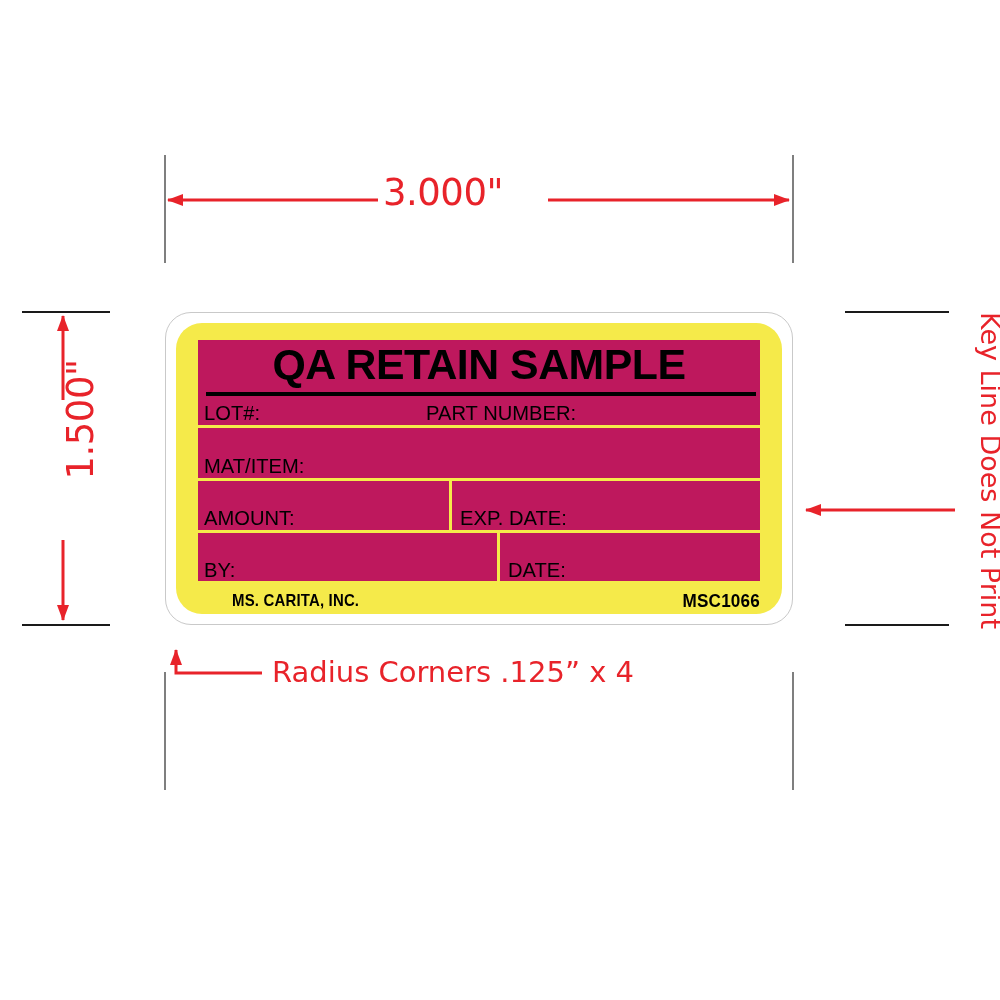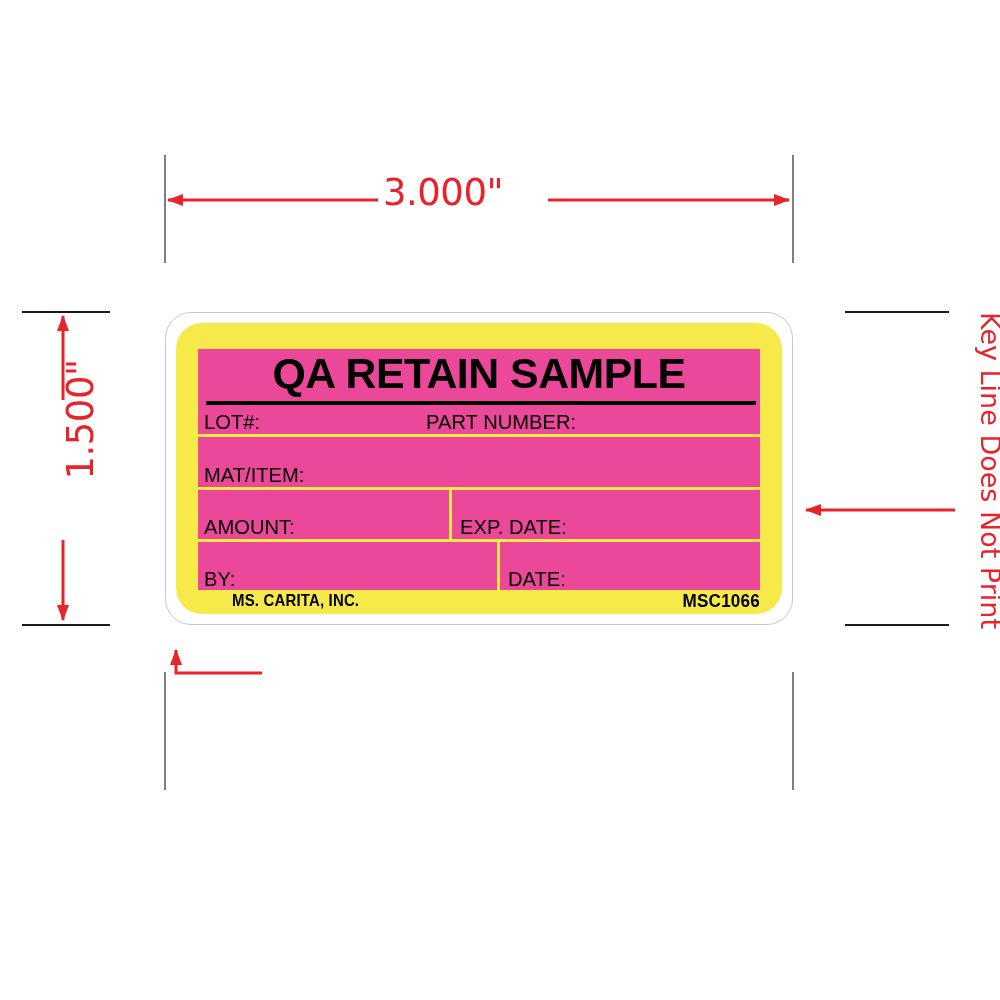--- a/index.html
+++ b/index.html
@@ -106,24 +106,24 @@
     height: 291px;
     background: #f5ea4a;
     border-radius: 26px;
     box-sizing: border-box;
     overflow: hidden;
   }
   
   #label-panel {
     position: absolute;
     left: 22px;
-    top: 26px;
+    top: 17px;
     width: 562px;
     height: 244px;
-    background: #ec4899;
+    background: #be185d;
     box-sizing: border-box;
   }
 
   
   #label-title {
     position: absolute;
     left: 0; right: 0;
     top: 2px;
     text-align: center;
     font-family: "Liberation Sans", sans-serif;
@@ -275,14 +275,15 @@
       <path d="M262,673 L176,673 L176,650" fill="none" stroke="#e8232a" stroke-width="3" marker-end="url(#arrowEnd)"></path>
     </g>
   </svg>
 
   <div class="dim-text" id="dim-width-text">3.000"</div>
 
   <div class="dim-text" id="dim-height-text">1.500"</div>
 
   <div class="dim-text" id="keyline-text">Key Line Does Not Print</div>
 
+  <div class="dim-text" id="radius-text">Radius Corners .125” x 4</div>
 
 </div>
 
 </body></html>

